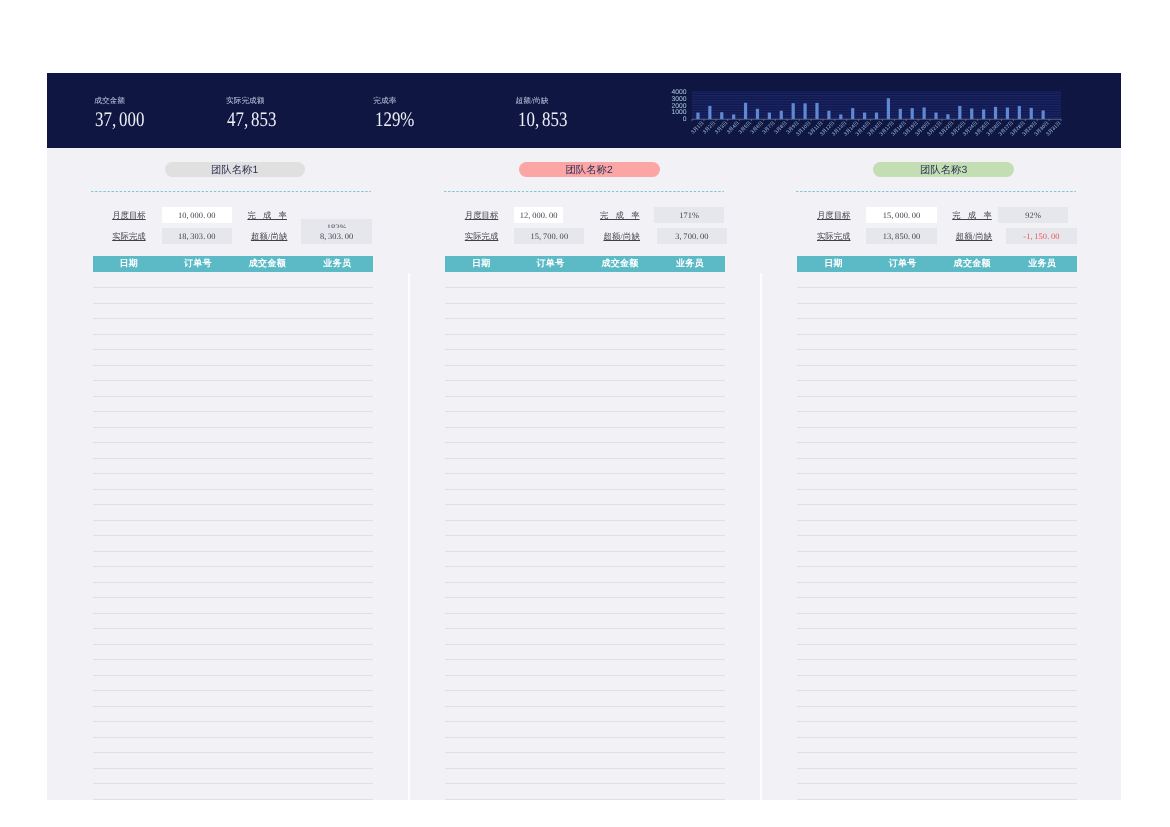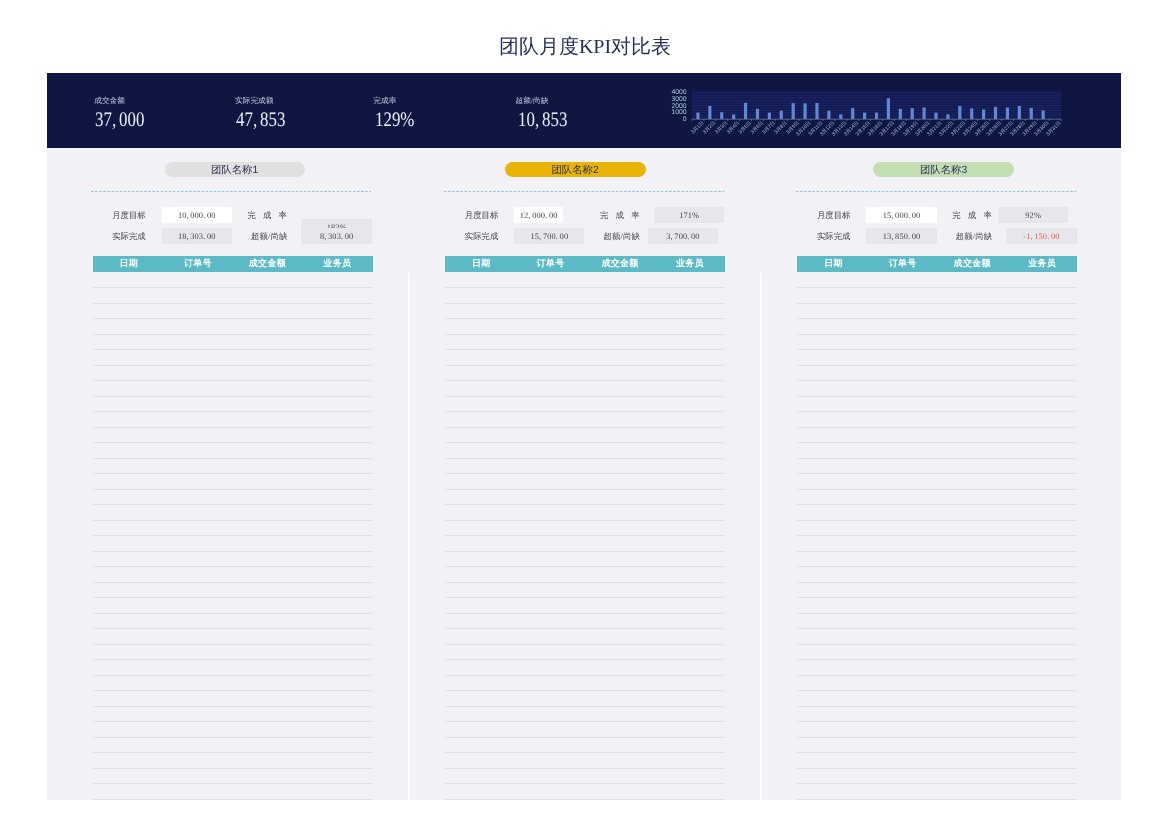--- a/index.html
+++ b/index.html
@@ -39,21 +39,21 @@
   .team{position:absolute;top:0;width:352px;height:653px;}
   .team-pill{position:absolute;top:13.6px;height:15.4px;border-radius:8px;
     font-family:"Liberation Sans",sans-serif;font-size:10.4px;line-height:18.6px;
     text-align:center;color:#2c3256;font-weight:400;}
   .dash-line{position:absolute;left:44.4px;top:43.4px;width:280px;height:1px;
     background-image:linear-gradient(to right,#7fc9d8 0 2.1px,rgba(0,0,0,0) 2.1px 4.1px);
     background-size:4.1px 1px;background-repeat:repeat-x;}
 
   .kv-label{position:absolute;height:15.3px;line-height:15.3px;padding-top:1px;
       font-family:"Liberation Serif",serif;font-size:8.4px;color:#41414a;
-      text-align:justify;text-align-last:justify;white-space:nowrap;}
+      text-align:justify;text-align-last:justify;white-space:nowrap;text-decoration:underline;}
   .kv-box{position:absolute;height:15.3px;line-height:15.3px;padding-top:1px;text-align:center;
       font-family:"Liberation Serif",serif;font-size:8.4px;color:#41414a;
       letter-spacing:0.1px;text-indent:0.1px;background:#e6e7ec;}
   .kv-box .pn{letter-spacing:1.75px;}
   .kpi-value .pn{letter-spacing:3.6px;}
   .kv-box.white{background:#ffffff;}
   .kv-box.neg{color:#ee5252;}
 
   .th-row{position:absolute;left:45.5px;top:108.1px;width:280px;height:15.9px;
       background:#5cbac6;}
@@ -62,29 +62,28 @@
       font-weight:700;letter-spacing:0.3px;}
   .rows{position:absolute;left:45.5px;top:124px;width:280px;}
   .row-line{position:absolute;left:0;width:280px;height:0;
       border-top:1px solid #e0e0e4;}
 </style>
 </head>
 <body>
 
 <div class="page">
 
-  <div class="page-title">团队月度KPI对比表</div>
 
   <div class="kpi-band">
     <div id="kpi-host">
         <div class="kpi" style="left: 47.2px; top: 23px; width: 160px; height: 40px;">
           <div class="kpi-label">成交金额</div>
           <div class="kpi-value" style="left:0.7000000000000028px">37<span class="pn">,</span>000</div>
         </div>
-        <div class="kpi" style="left: 188px; top: 23px; width: 160px; height: 40px;">
+        <div class="kpi" style="left: 179px; top: 23px; width: 160px; height: 40px;">
           <div class="kpi-label">实际完成额</div>
           <div class="kpi-value" style="left:1px">47<span class="pn">,</span>853</div>
         </div>
         <div class="kpi" style="left: 326.3px; top: 23px; width: 160px; height: 40px;">
           <div class="kpi-label">完成率</div>
           <div class="kpi-value" style="left:2.099999999999966px">129%</div>
         </div>
         <div class="kpi" style="left: 468.5px; top: 23px; width: 160px; height: 40px;">
           <div class="kpi-label">超额/尚缺</div>
           <div class="kpi-value" style="left:2.7000000000000455px">10<span class="pn">,</span>853</div>
@@ -263,30 +262,30 @@
             <div class="row-line" style="top:433.76px"></div>
             <div class="row-line" style="top:449.26px"></div>
             <div class="row-line" style="top:464.75px"></div>
             <div class="row-line" style="top:480.25px"></div>
             <div class="row-line" style="top:495.74px"></div>
             <div class="row-line" style="top:511.24px"></div>
             <div class="row-line" style="top:526.74px"></div>
           </div>
         </div>
         <div class="team" style="left: 352.6px;">
-          <div class="team-pill" style="left:105px;width:141px;background:#eab308">团队名称2</div>
+          <div class="team-pill" style="left:119px;width:141px;background:#fca5a5">团队名称2</div>
           <div class="dash-line"></div>
           <div class="kv-label" style="left:65.2px;top:58.5px;width:31.8px">月度目标</div>
           <div class="kv-box white" style="left:114.5px;top:58.5px;width:49px">12<span class="pn">,</span>000<span class="pn">.</span>00</div>
           <div class="kv-label" style="left:200.4px;top:58.5px;width:39.6px">完 成 率</div>
           <div class="kv-box " style="left:254.3px;top:58.5px;width:70.6px">171%</div>
           <div class="kv-label" style="left:65.2px;top:79.7px;width:31.8px">实际完成</div>
           <div class="kv-box " style="left:114.5px;top:79.7px;width:70.4px">15<span class="pn">,</span>700<span class="pn">.</span>00</div>
           <div class="kv-label" style="left:203.9px;top:79.7px;width:36.5px">超额/尚缺</div>
-          <div class="kv-box " style="left:248px;top:79.7px;width:70.6px">3<span class="pn">,</span>700<span class="pn">.</span>00</div>
+          <div class="kv-box " style="left:257px;top:79.7px;width:70.6px">3<span class="pn">,</span>700<span class="pn">.</span>00</div>
           <div class="th-row">
             <div class="th" style="left:1.2000000000000028px;width:70px">日期</div>
             <div class="th" style="left:70.4px;width:70px">订单号</div>
             <div class="th" style="left:139.9px;width:70px">成交金额</div>
             <div class="th" style="left:209.8px;width:70px">业务员</div>
           </div>
           <div class="rows">
             <div class="row-line" style="top:15.40px"></div>
             <div class="row-line" style="top:30.89px"></div>
             <div class="row-line" style="top:46.39px"></div>

